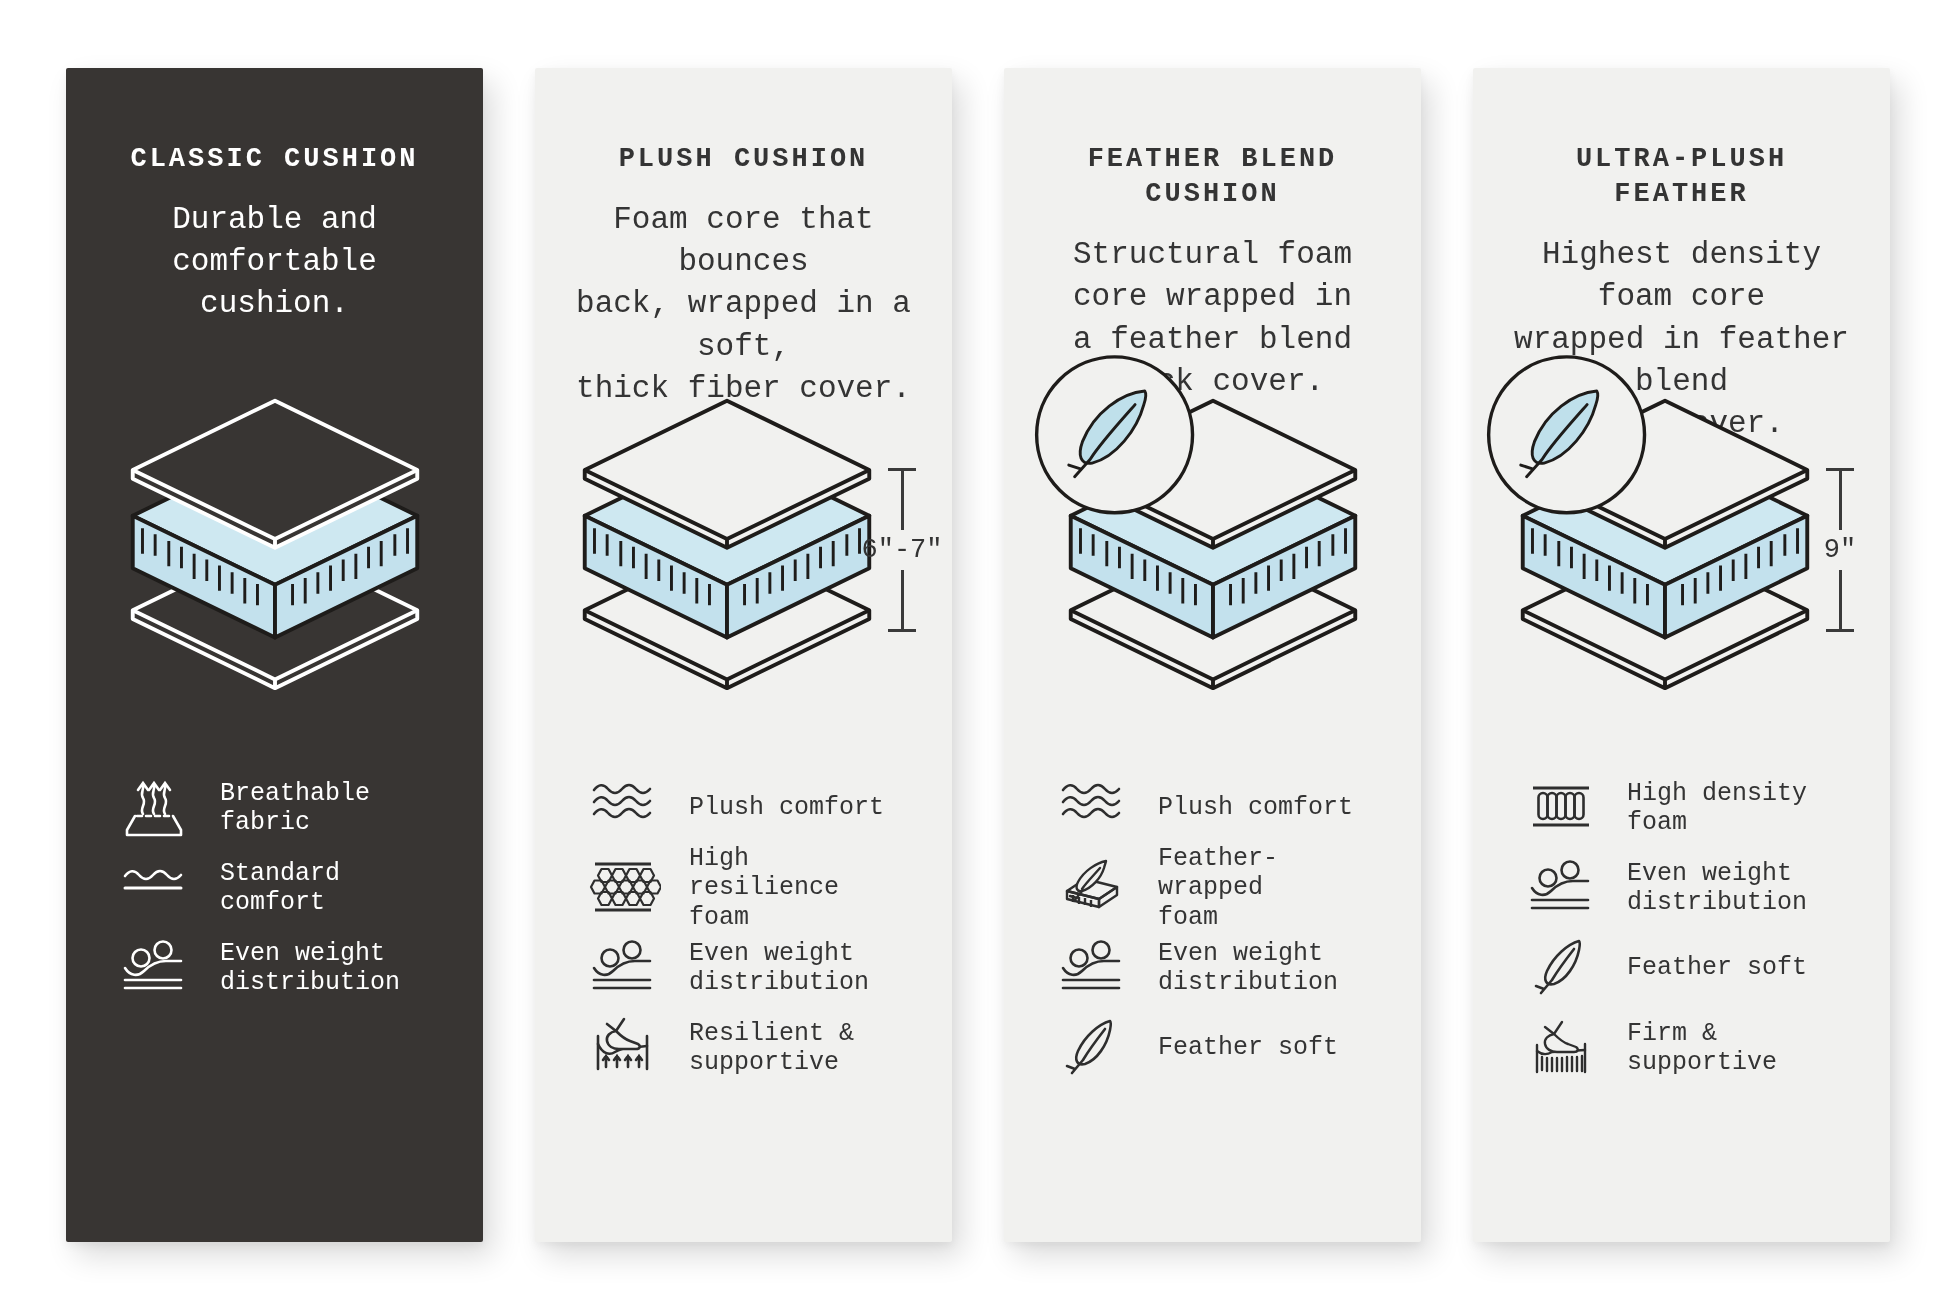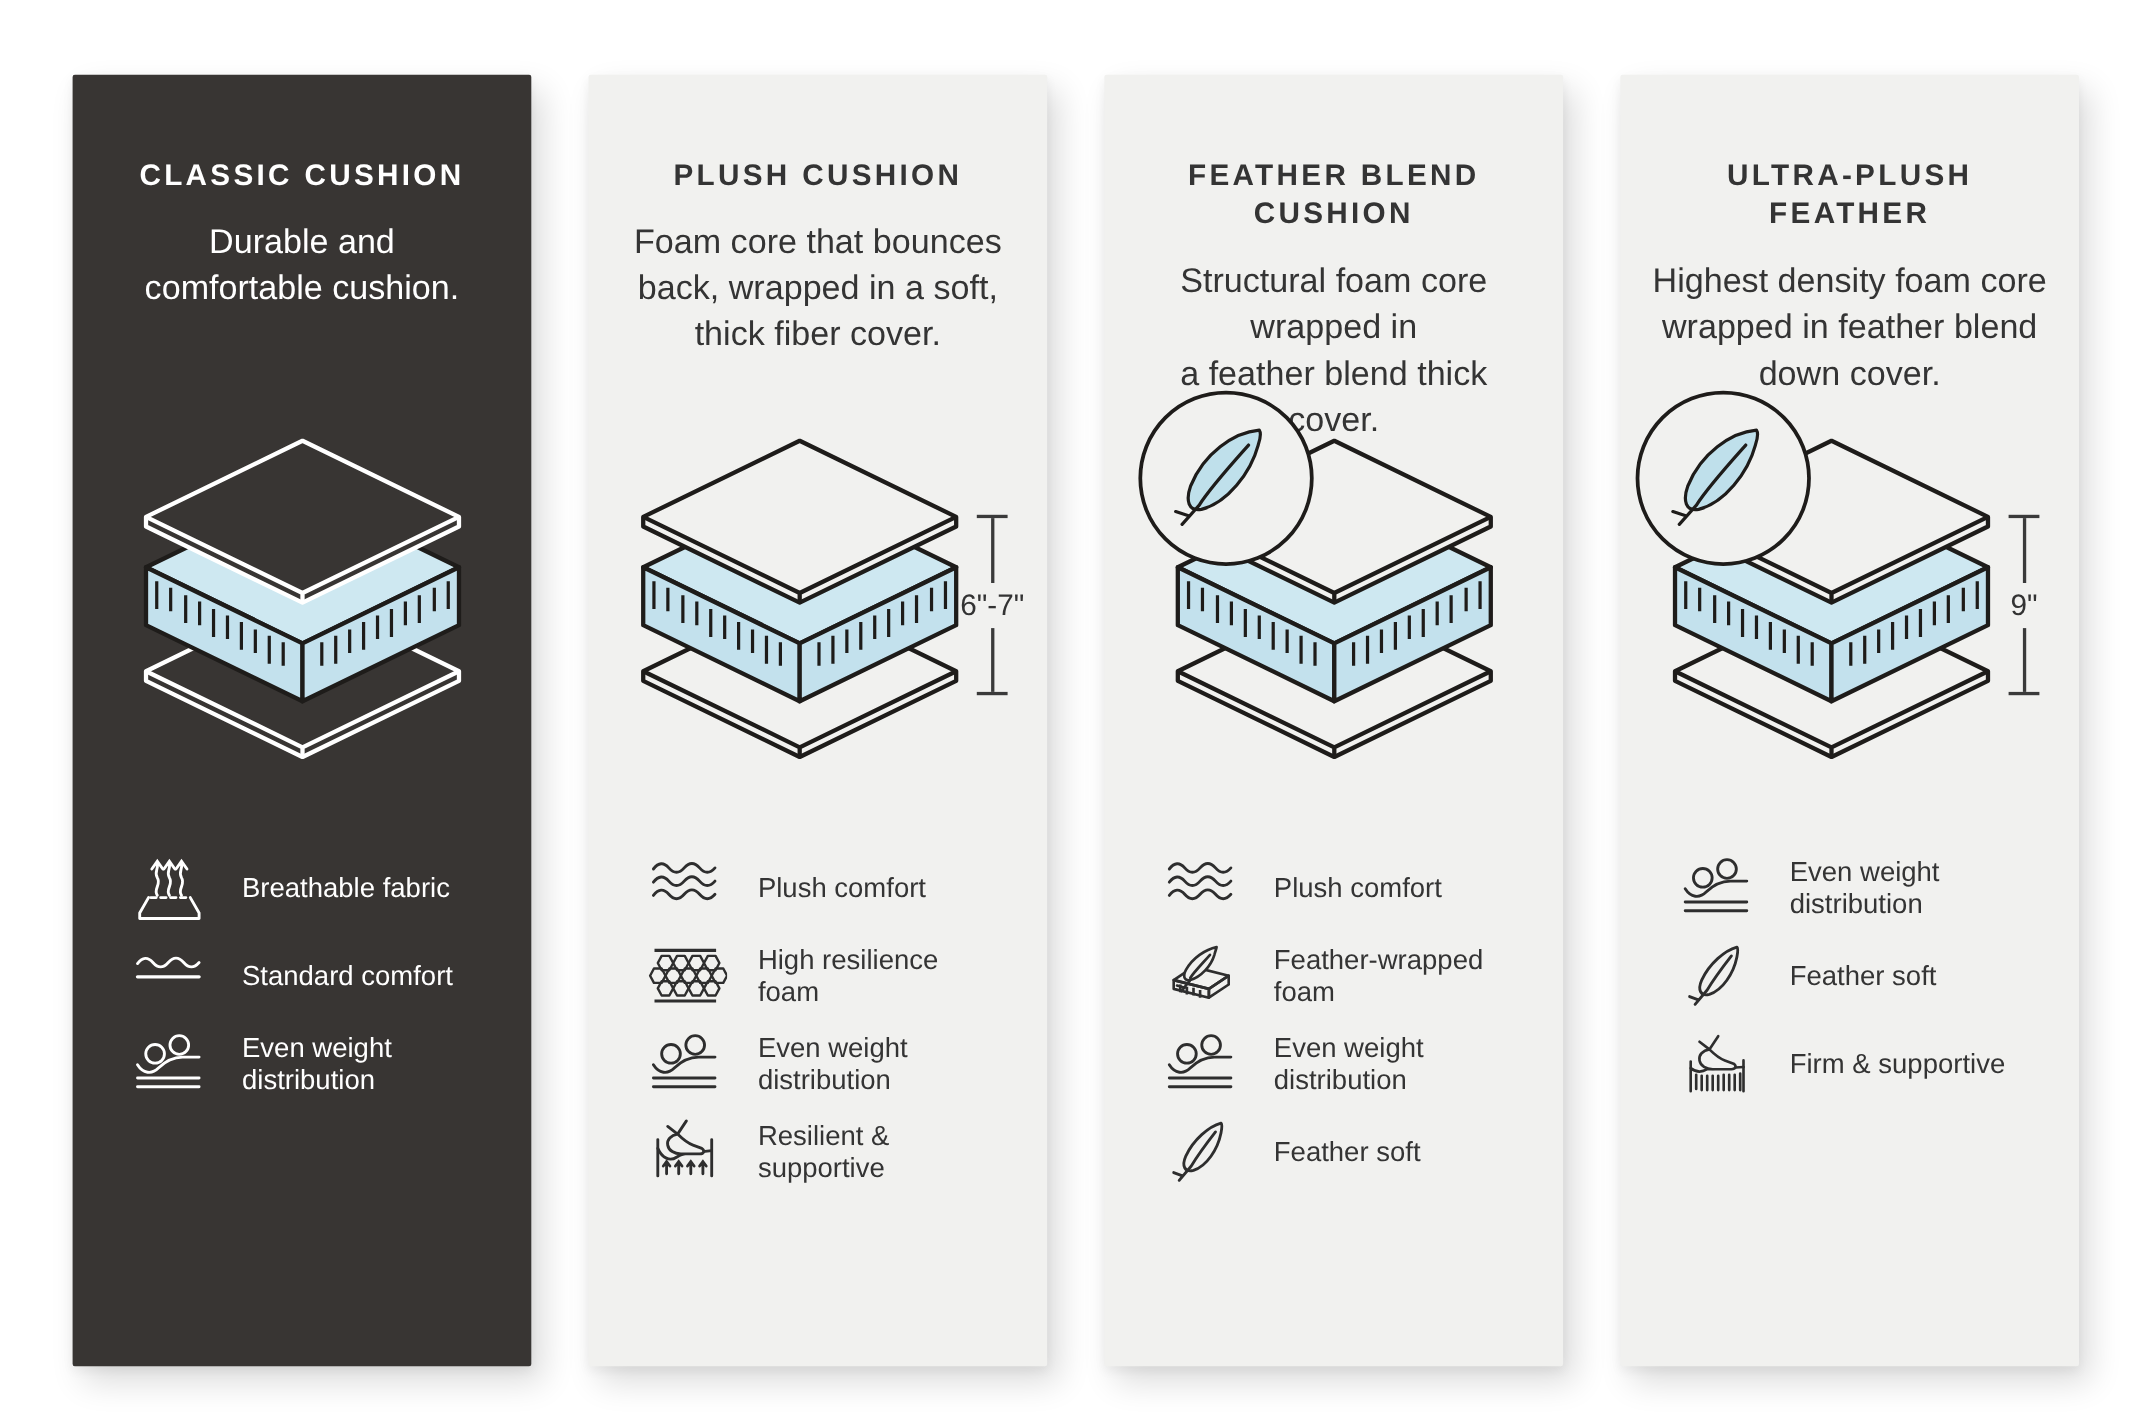--- a/index.html
+++ b/index.html
@@ -1,21 +1,21 @@
 <!DOCTYPE html>
 <html><head>
 <meta charset="utf-8">
 <style>
   html,body{margin:0;padding:0;background:#ffffff;}
   body{font-family:"Liberation Sans","DejaVu Sans",sans-serif;}
   .stage{width:1946px;height:1298px;background:#ffffff;box-sizing:border-box;
          display:flex;gap:52px;padding:68px 0 0 66px;position:relative;overflow:hidden;}
   .card{width:417px;height:1174px;position:relative;border-radius:2px;
         background:var(--card-bg);
-        box-shadow:10px 14px 30px rgba(0,0,0,0.14), 0 4px 10px rgba(0,0,0,0.05);}
+        box-shadow:10px 14px 30px rgba(0,0,0,0.14), 0 4px 10px rgba(0,0,0,0.05);font-family:Liberation Mono, monospace;}
   .card--light{--card-bg:#f1f1ef; --slab-line:#1e1c1a; --text:#343434; color:#2e2e2e;}
   .card--dark {--card-bg:#383533; --slab-line:#ffffff; --text:#ffffff; color:#ffffff;}
 
   .title{margin:74px 26px 0; text-align:center; font-size:27px; font-weight:bold;
          letter-spacing:3px; line-height:1.3; color:var(--text); white-space:pre-line;}
   .desc{margin:22px 24px 0; text-align:center; font-size:31px; line-height:1.36;
         color:var(--text); white-space:pre-line;}
 
   .diagram{position:absolute; top:282px; left:0; right:0; height:360px;}
   .cushion-svg{display:block; margin:0 auto; width:380px; height:346px;}
@@ -293,20 +293,26 @@
     <div class="dim">
       <span class="dim-cap"></span>
       <span class="dim-line"></span>
       <span class="dim-label">9"</span>
       <span class="dim-line"></span>
       <span class="dim-cap"></span>
     </div>
     <div class="features">
       <div class="feat">
         <svg class="feat-icon" viewBox="0 0 64 64">
+            <use href="#g-high-density-foam"></use>
+          </svg>
+        <span class="feat-label">High density foam</span>
+      </div>
+      <div class="feat">
+        <svg class="feat-icon" viewBox="0 0 64 64">
             <use href="#g-even-weight"></use>
           </svg>
         <span class="feat-label">Even weight
 distribution</span>
       </div>
       <div class="feat">
         <svg class="feat-icon" viewBox="0 0 64 64">
             <use href="#g-feather-soft"></use>
           </svg>
         <span class="feat-label">Feather soft</span>

